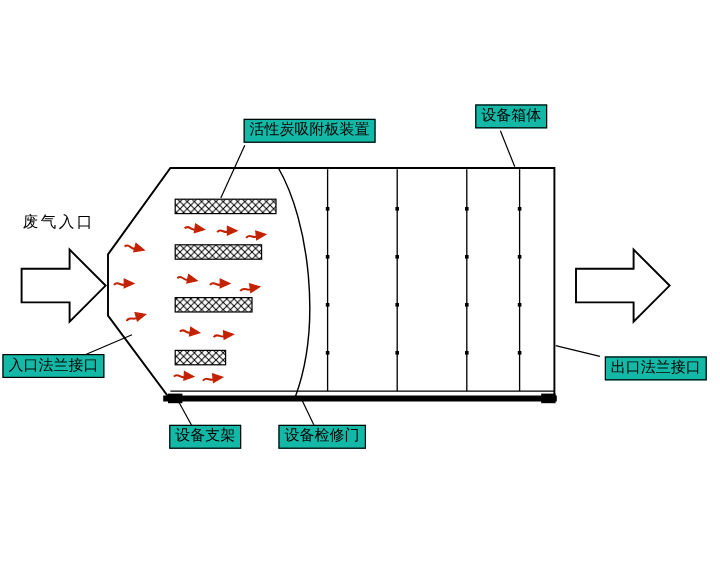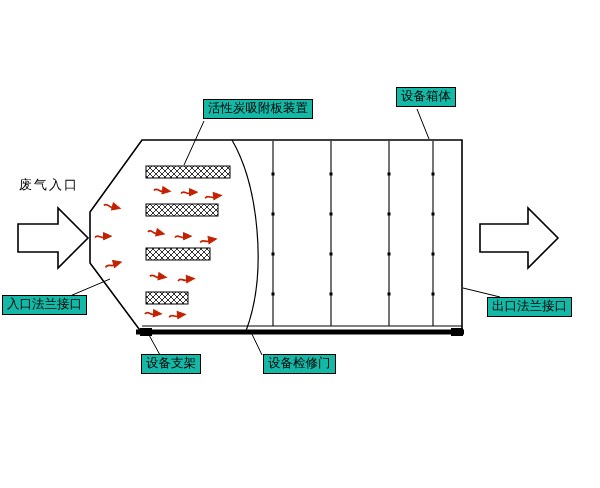--- a/index.html
+++ b/index.html
@@ -107,17 +107,17 @@
     <g fill="currentColor">
       <rect x="140" y="328" width="12" height="8"></rect>
       <rect x="451" y="328" width="12" height="8"></rect>
     </g>
   </svg>
 
   <div class="lbl big" style="left:8px;top:177px;">废气入口</div>
   <div class="lbl boxed" style="left:2px;top:295px;">入口法兰接口</div>
   <div class="lbl boxed" style="left:203px;top:99px;">活性炭吸附板装置</div>
   <div class="lbl boxed" style="left:396px;top:87px;">设备箱体</div>
-  <div class="lbl boxed" style="left:487px;top:297px;">出口法兰接口</div>
+  <div class="lbl boxed" style="left:504px;top:297px;">出口法兰接口</div>
   <div class="lbl boxed" style="left:141px;top:354px;">设备支架</div>
-  <div class="lbl boxed" style="left:263px;top:354px;text-align:center;">设备检修门</div>
+  <div class="lbl boxed" style="left:232px;top:354px;text-align:center;">设备检修门</div>
 
 </div>
 
 </body></html>

